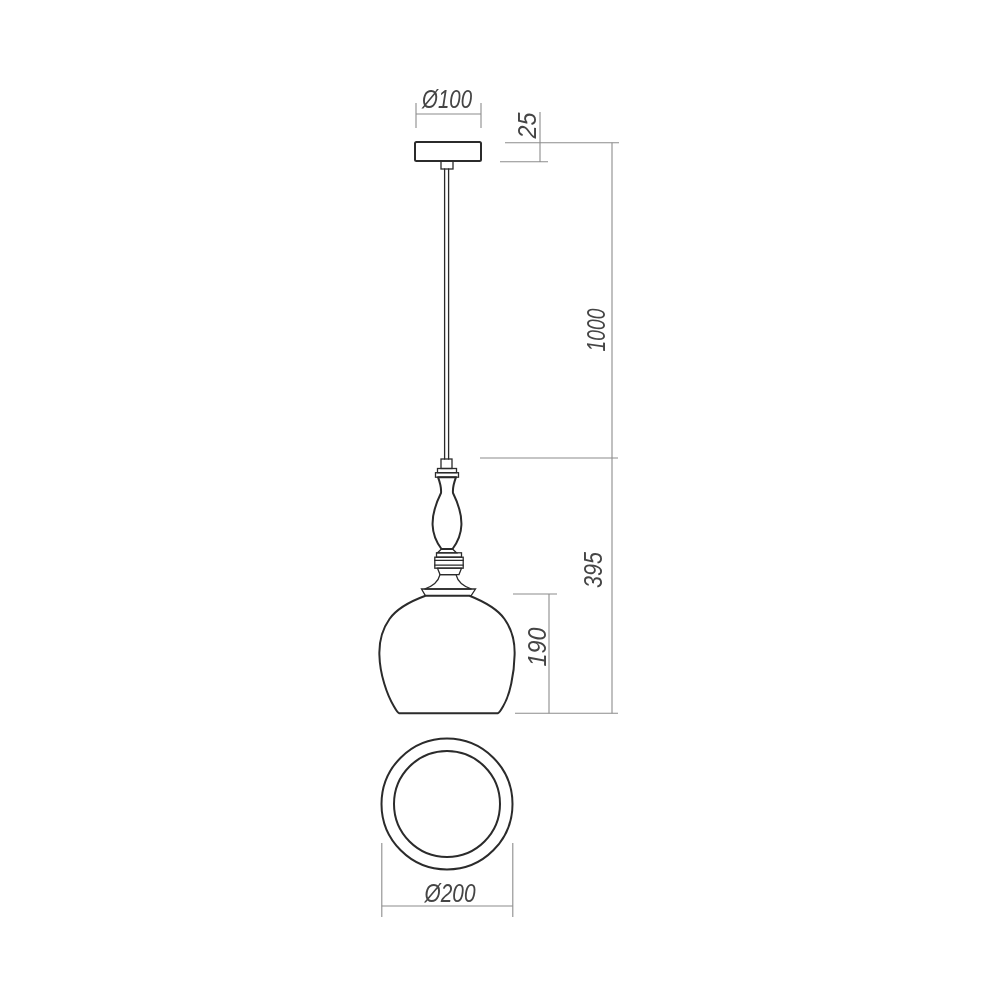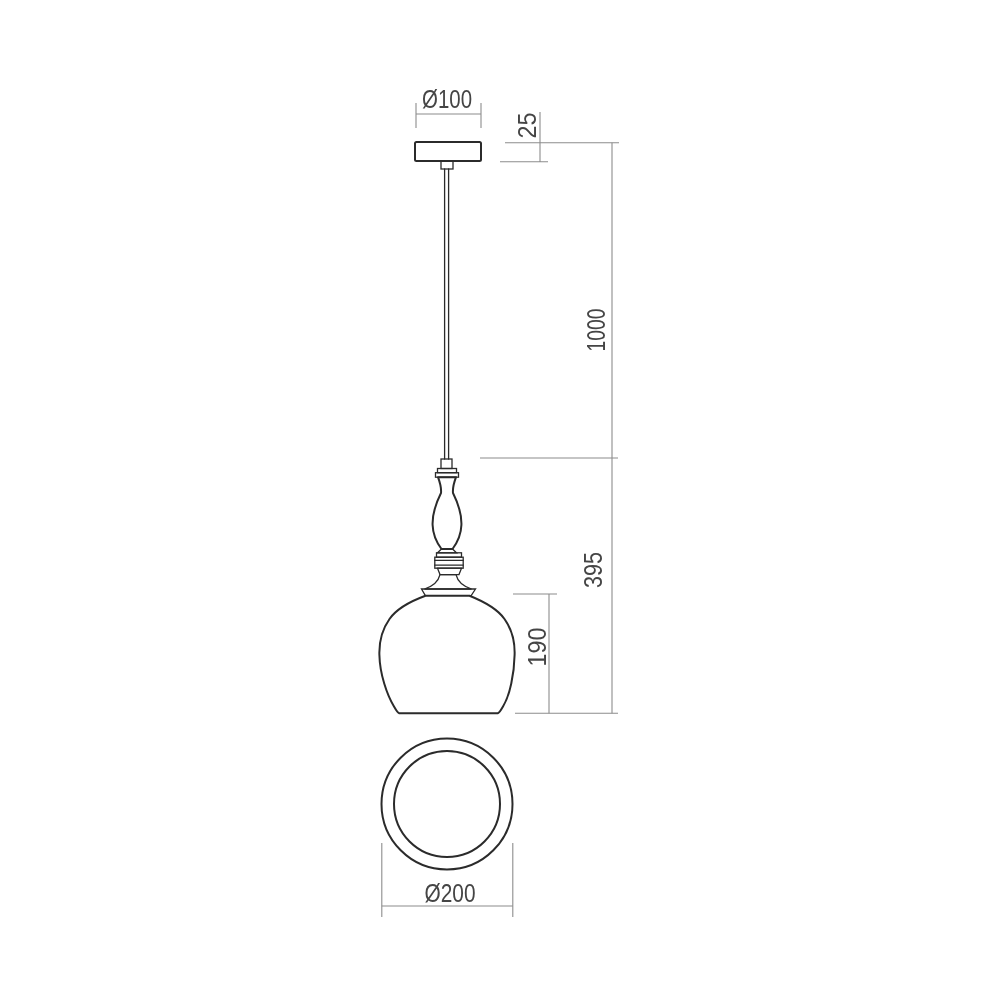--- a/index.html
+++ b/index.html
@@ -7,20 +7,21 @@
     padding: 0;
     background: #ffffff;
     font-family: "Liberation Sans", sans-serif;
   }
   .canvas-wrap {
     width: 1000px;
     height: 1000px;
     position: relative;
     background: #ffffff;
     overflow: hidden;
+    font-style: italic;
   }
   svg { display: block; }
   .obj {
     fill: none;
     stroke: #2b2b2b;
     stroke-width: 2;
     stroke-linejoin: round;
     stroke-linecap: round;
   }
   .obj-fill {

